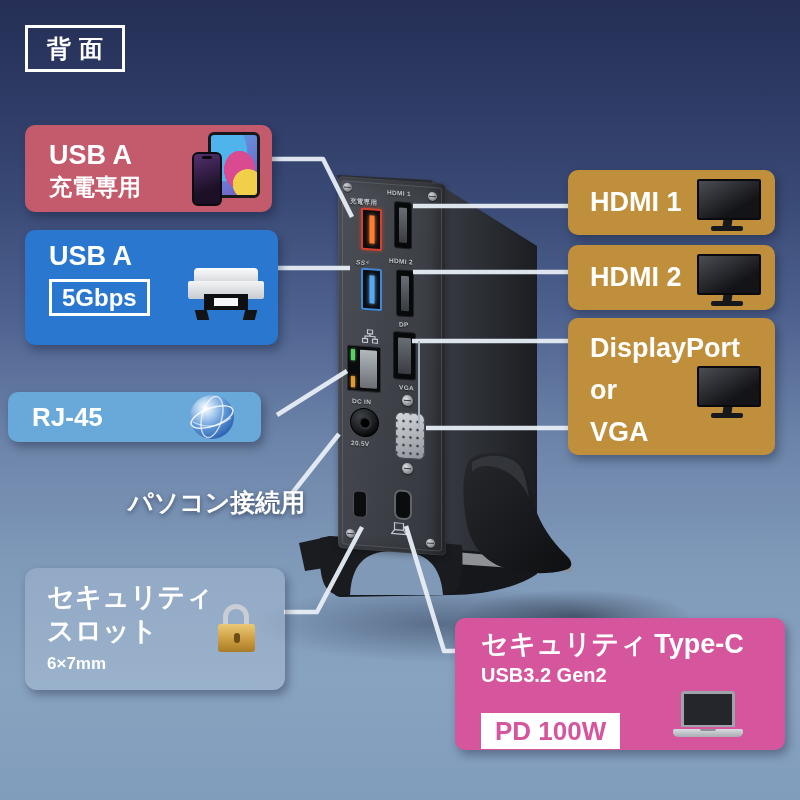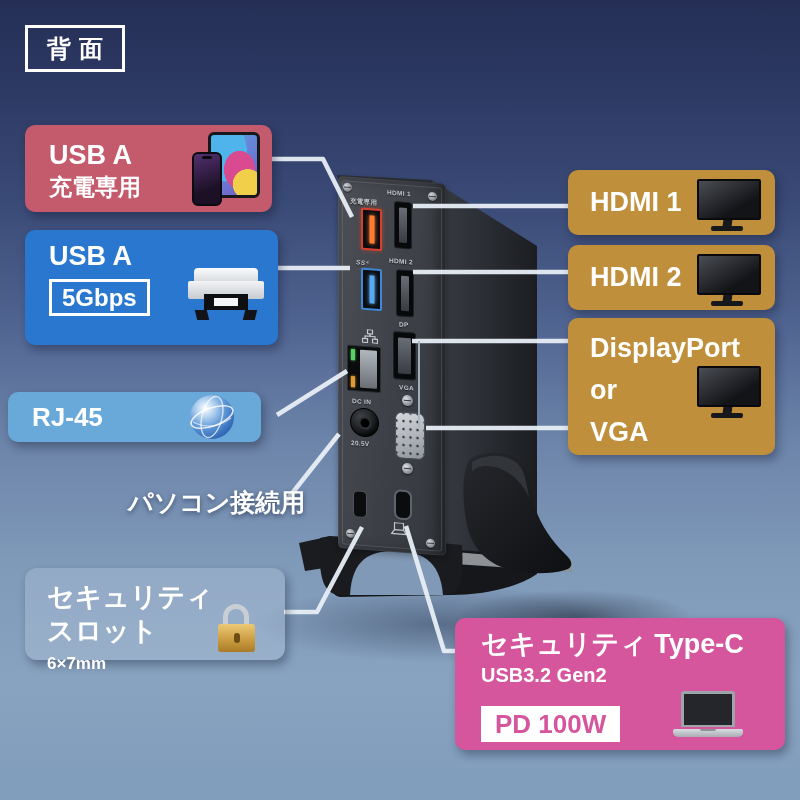--- a/index.html
+++ b/index.html
@@ -58,28 +58,28 @@
   
   .callout{position:absolute;border-radius:10px;color:#fff;box-shadow:3px 5px 10px rgba(12,18,40,.35);}
   .t-xl{font-size:27px;font-weight:bold;line-height:1.25;}
   .t-lg{font-size:23px;font-weight:bold;line-height:1.3;}
   .t-md{font-size:20px;font-weight:bold;line-height:1.3;}
   .co-charge{left:25px;top:125px;width:247px;height:87px;background:#c45b6d;padding:14px 0 0 24px;box-sizing:border-box;}
   .co-gen1{left:25px;top:230px;width:253px;height:115px;background:#2a77cf;padding:10px 0 0 24px;box-sizing:border-box;}
   .speed-badge{display:inline-block;border:3px solid #fff;font-size:24px;font-weight:bold;padding:0 10px;margin-top:5px;line-height:1.3;}
   .co-rj45{left:8px;top:392px;width:253px;height:50px;background:#69a9d9;display:flex;align-items:center;padding-left:24px;box-sizing:border-box;font-size:26px;font-weight:bold;}
   .co-power{left:128px;top:486px;color:#fff;font-size:25px;font-weight:bold;text-shadow:0 2px 5px rgba(10,20,45,.55);background:none;box-shadow:none;}
-  .co-security{left:25px;top:568px;width:260px;height:92px;background:rgba(210,223,240,.24);border-radius:12px;padding:13px 0 0 22px;box-sizing:border-box;}
+  .co-security{left:25px;top:568px;width:260px;height:122px;background:rgba(210,223,240,.24);border-radius:12px;padding:13px 0 0 22px;box-sizing:border-box;}
   .sec-size{font-size:17px;font-weight:600;margin-top:5px;}
   .co-gold{width:207px;background:#c08f3c;box-sizing:border-box;}
   .co-hdmi1{left:568px;top:170px;height:65px;display:flex;align-items:center;padding-left:22px;font-size:27px;font-weight:bold;}
   .co-hdmi2{left:568px;top:245px;height:65px;display:flex;align-items:center;padding-left:22px;font-size:27px;font-weight:bold;}
   .co-dpvga{left:568px;top:318px;height:137px;padding:10px 0 0 22px;font-size:27px;font-weight:bold;line-height:1.55;}
   .co-typec{left:455px;top:618px;width:330px;height:132px;background:#d5569c;padding:10px 0 0 26px;box-sizing:border-box;}
-  .pd-badge{display:inline-block;background:#fff;color:#d5569c;font-size:26px;font-weight:bold;padding:2px 14px;margin-top:18px;line-height:1.25;}
+  .pd-badge{display:inline-block;background:#fff;color:#d5569c;font-size:26px;font-weight:bold;padding:2px 14px;margin-top:25px;line-height:1.25;}
 
   
   .badge{left:25px;top:25px;width:100px;height:47px;border:3px solid #fff;box-sizing:border-box;
     display:flex;align-items:center;justify-content:center;color:#fff;font-size:24px;font-weight:bold;letter-spacing:8px;padding-left:8px;}
 
   
   .icon-pt{position:absolute;right:12px;top:7px;width:70px;height:74px;}
   .icon-pt .tab{position:absolute;right:0;top:0;width:46px;height:60px;border:3px solid #17181c;border-radius:6px;
     background:radial-gradient(circle at 80% 82%,#f2cf4b 0 24%,rgba(0,0,0,0) 25%),
       radial-gradient(ellipse at 62% 58%,#d94a90 0 38%,rgba(0,0,0,0) 39%),

